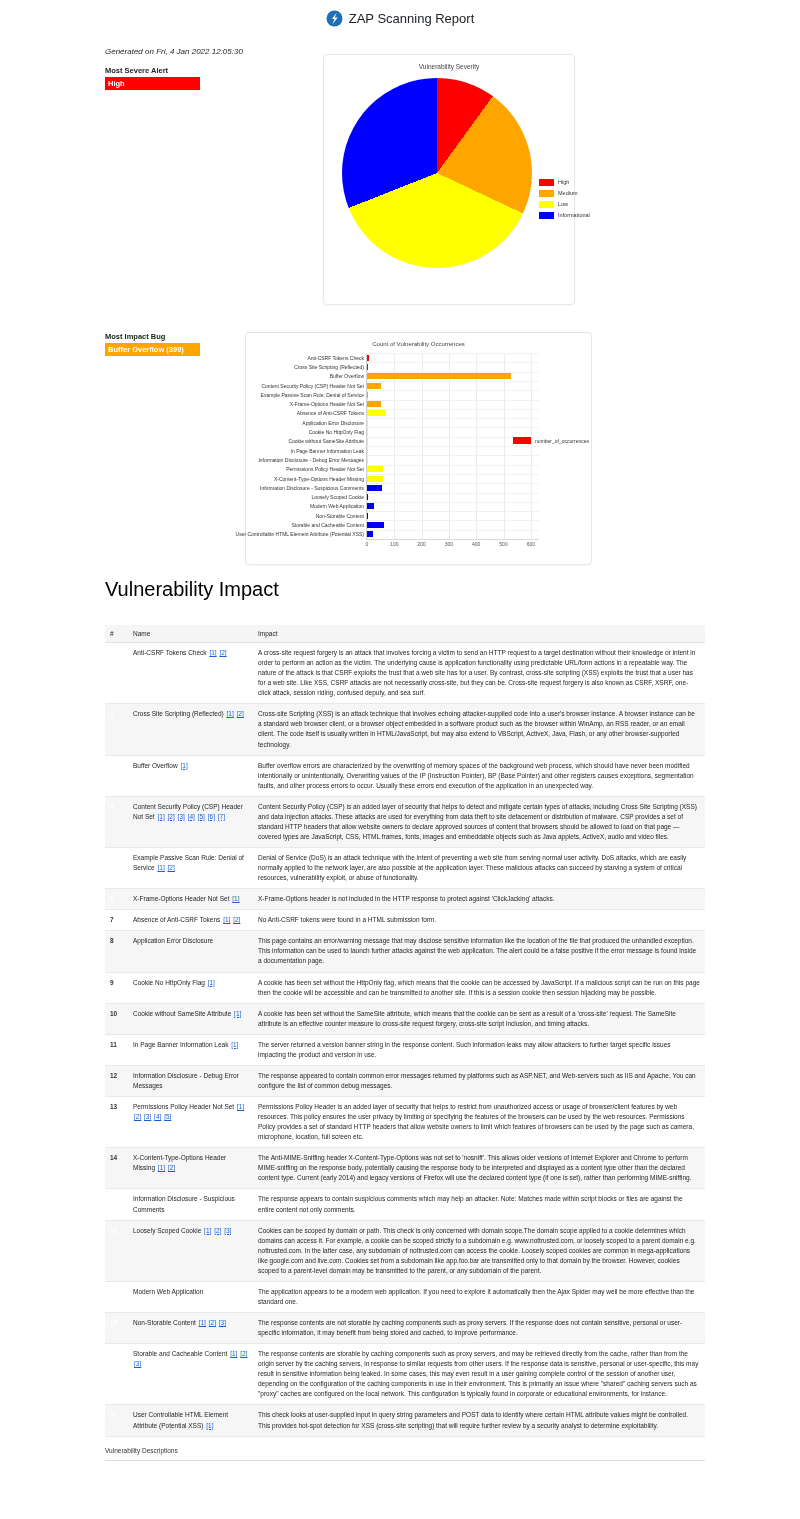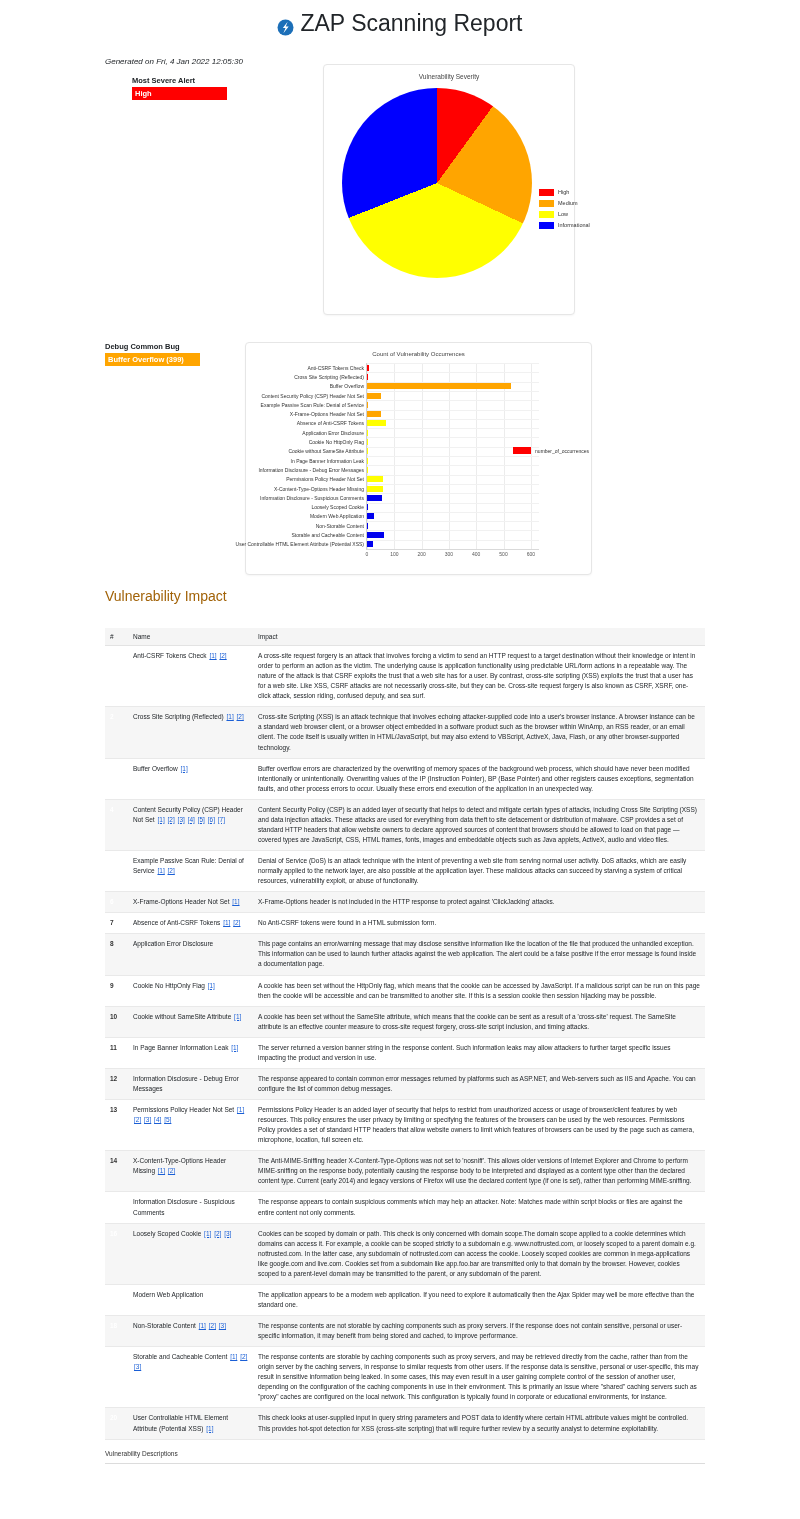--- a/index.html
+++ b/index.html
@@ -10,21 +10,21 @@
     font-family: "Liberation Sans", sans-serif;
     color: #212529;
     -webkit-font-smoothing: antialiased;
   }
 
   .page { width:800px; position:relative; padding-bottom: 20px; }
 
   
   .report-title {
     text-align:center;
-    font-size: 23px;
+    font-size: 13px;
     font-weight: 400;
     color:#212529;
     padding: 10px 0 4px 0;
     display:flex;
     align-items:center;
     justify-content:center;
     gap:6px;
   }
   .zap-logo { width:17px; height:17px; display:inline-block; flex:0 0 auto; }
 
@@ -86,21 +86,21 @@
     font-size:5px; color:#333; white-space:nowrap;
     line-height:6px;
   }
   .xtick { position:absolute; top:100%; margin-top:2px; font-size:5px; color:#555; transform:translateX(-50%); }
   .bar-legend { position:absolute; right:2px; top:104px; display:flex; align-items:center; gap:4px; }
   .bar-legend .sw { width:18px; height:7px; background:#ff0000; display:block; }
   .bar-legend .lt { font-size:5px; color:#333; white-space:nowrap; }
 
   
   .section-title {
-    font-size:14px; font-weight:400; color:#a16207;
+    font-size:20px; font-weight:400; color:#000000;
     margin: 0 0 24px 105px;
   }
   .table-wrap { margin: 0 95px 0 105px; }
   table.vi { width:100%; border-collapse:collapse; font-size:6.5px; }
   table.vi th {
     text-align:left; font-weight:400; color:#212529;
     background:#f5f5f5; border-bottom:1px solid #e3e3e3;
     padding:5px 5px;
   }
   table.vi td { vertical-align:top; padding:5px 5px; border-bottom:1px solid #e9e9e9; line-height:1.55; }
@@ -134,21 +134,21 @@
       <svg viewBox="0 0 32 32" width="17" height="17" aria-hidden="true">
         <circle cx="16" cy="16" r="15" fill="#1c6fb8"></circle>
         <path d="M20 5 L11 17 L16 17 L12 27 L22 14 L16.5 14 Z" fill="#ffffff"></path>
       </svg>
     </span>
     <span>ZAP Scanning Report</span>
   </div>
 
   <div class="generated">Generated on Fri, 4 Jan 2022 12:05:30</div>
 
-  <div class="summary-band" style="height:256px;padding-left:27px;">
+  <div class="summary-band" style="height:256px;">
     <div class="kpi">
       <div class="kpi-label">Most Severe Alert</div>
       <div class="kpi-value high">High</div>
     </div>
 
     <div class="card pie-card">
       <div class="chart-title">Vulnerability Severity</div>
       <div class="pie-wrap">
         <div class="pie" id="pie-slices" style="background: conic-gradient(rgb(255, 0, 0) 0deg, rgb(255, 0, 0) 36deg, rgb(255, 165, 0) 36deg, rgb(255, 165, 0) 115.2deg, rgb(255, 255, 0) 115.2deg, rgb(255, 255, 0) 248.4deg, rgb(0, 0, 255) 248.4deg, rgb(0, 0, 255) 360deg);"></div>
         <div class="pie-legend" id="pie-legend">
@@ -168,21 +168,21 @@
               <span class="sw" style="background: rgb(0, 0, 255);"></span>
               <span>Informational</span>
             </div>
           </div>
       </div>
     </div>
   </div>
 
   <div class="summary-band" style="height:246px;">
     <div class="kpi" style="position:relative; z-index:2;">
-      <div class="kpi-label">Debug Common Bug</div>
+      <div class="kpi-label">Most Impact Bug</div>
       <div class="kpi-value common">Buffer Overflow (399)</div>
     </div>
 
     <div class="card bar-card">
       <div class="bar-inner">
         <div class="bar-chart-title">Count of Vulnerability Occurrences</div>
         <div class="plot" id="bar-plot">
             <div class="gridv" style="left: 0%;"></div>
             <div class="xtick" style="left: 0%;">0</div>
             <div class="gridv" style="left: 15.873%;"></div>

